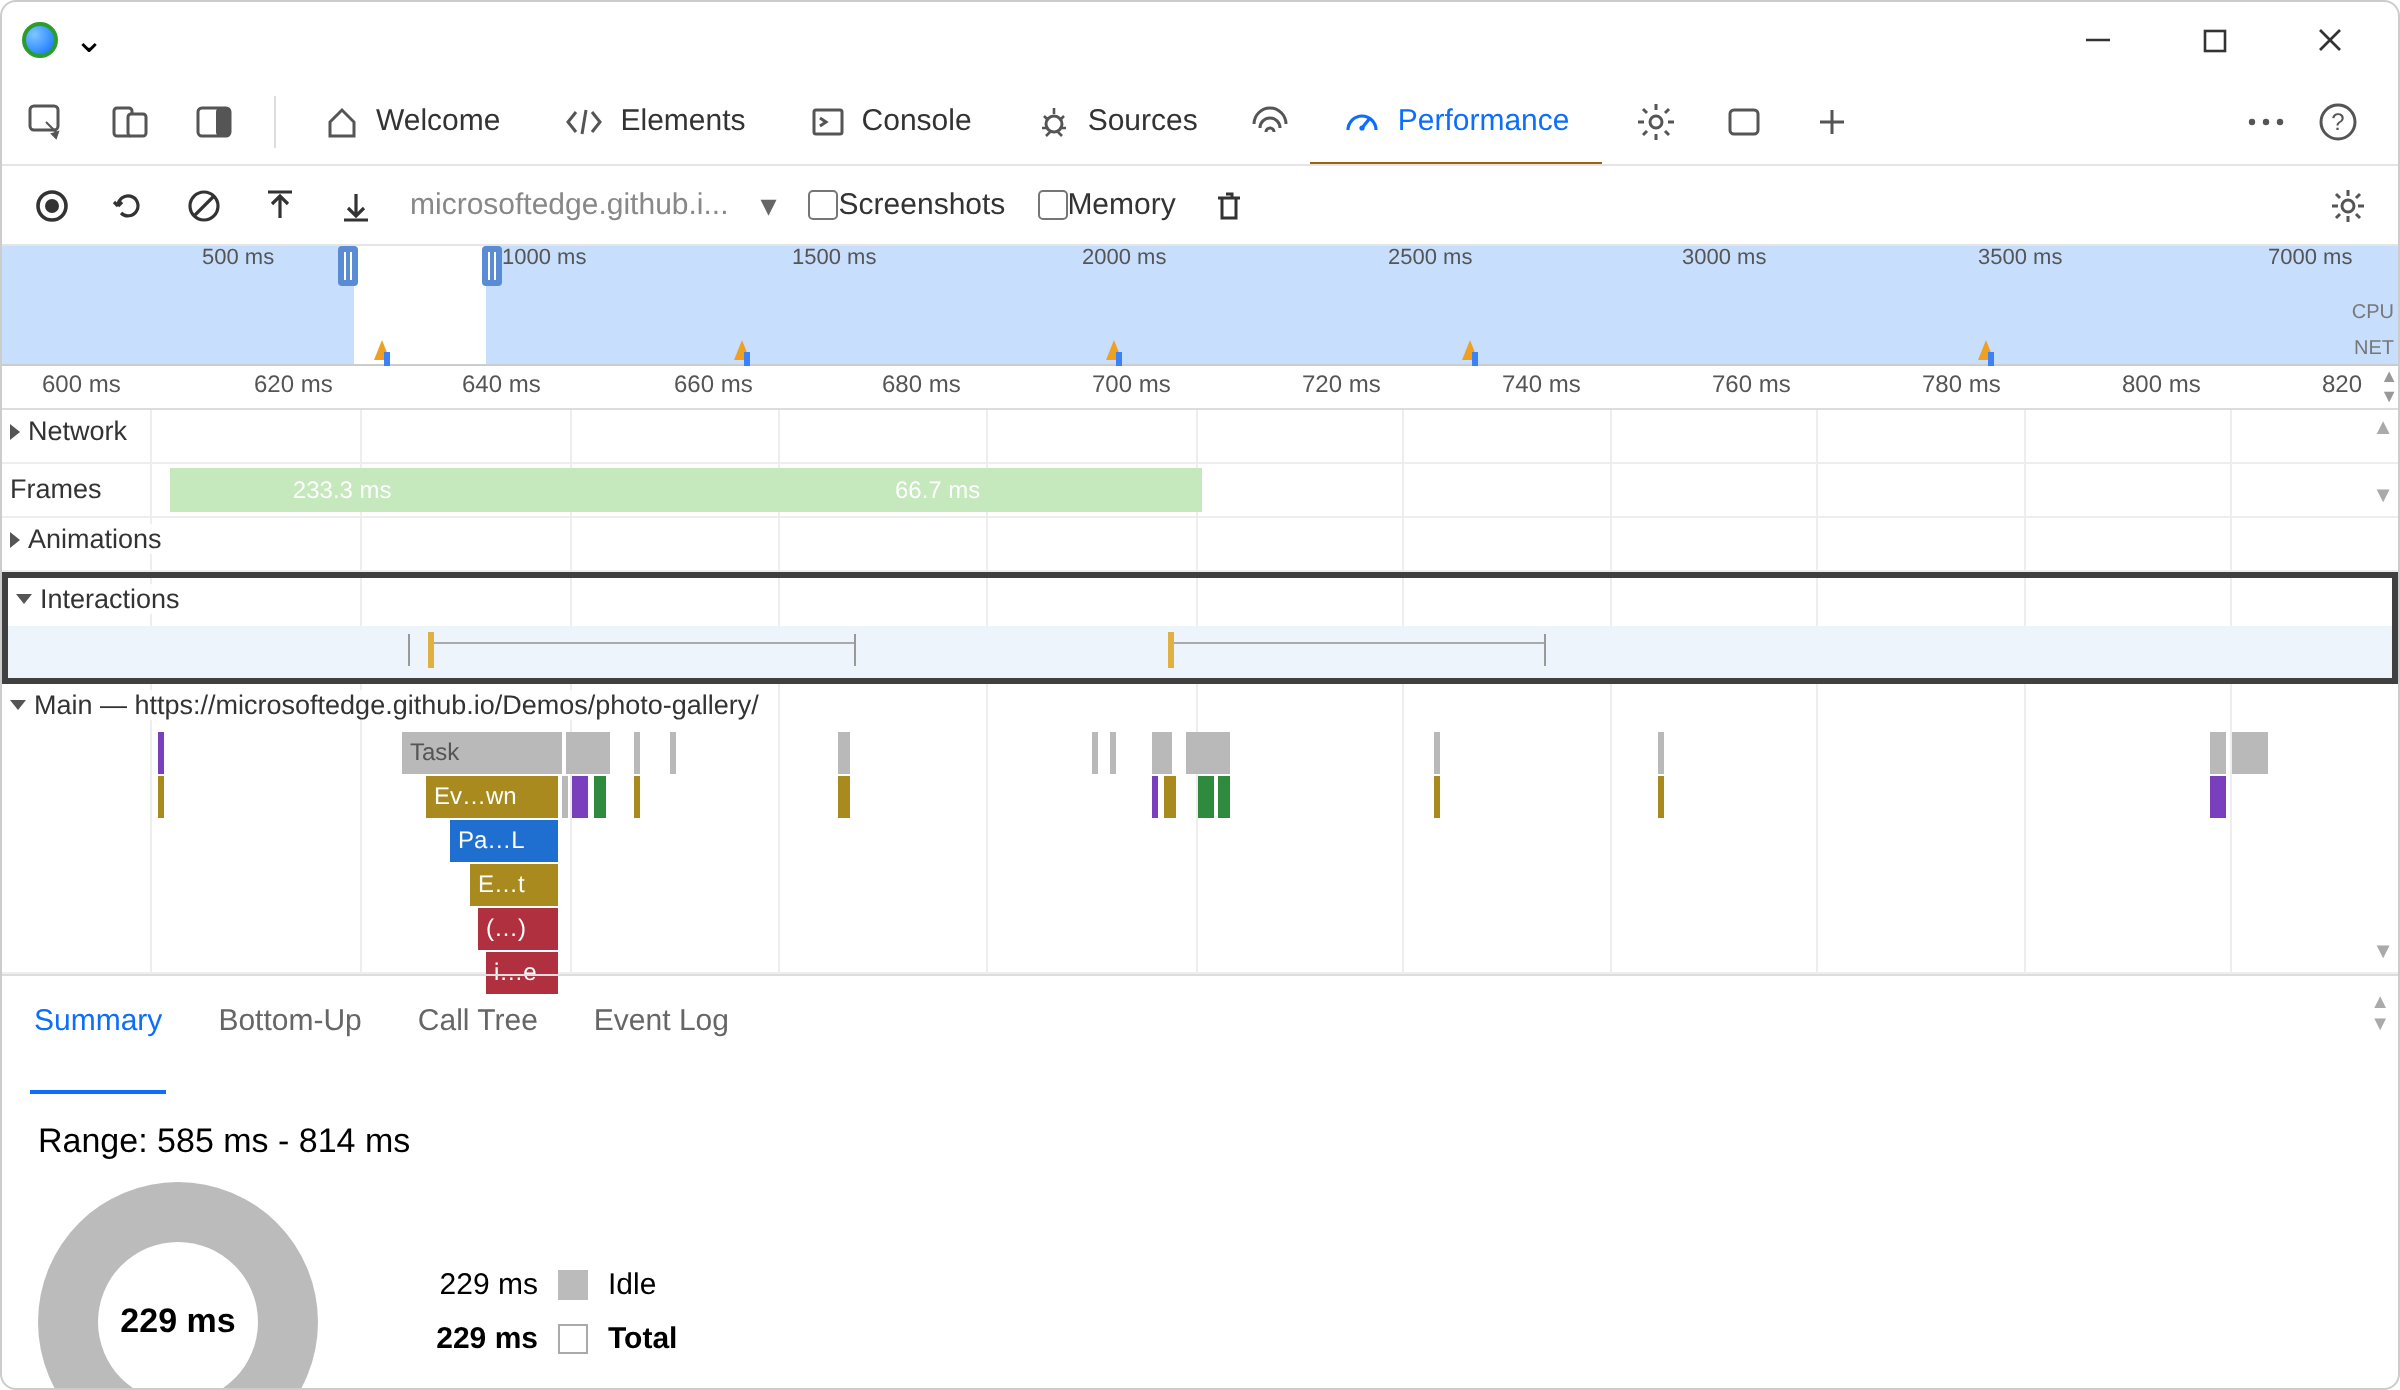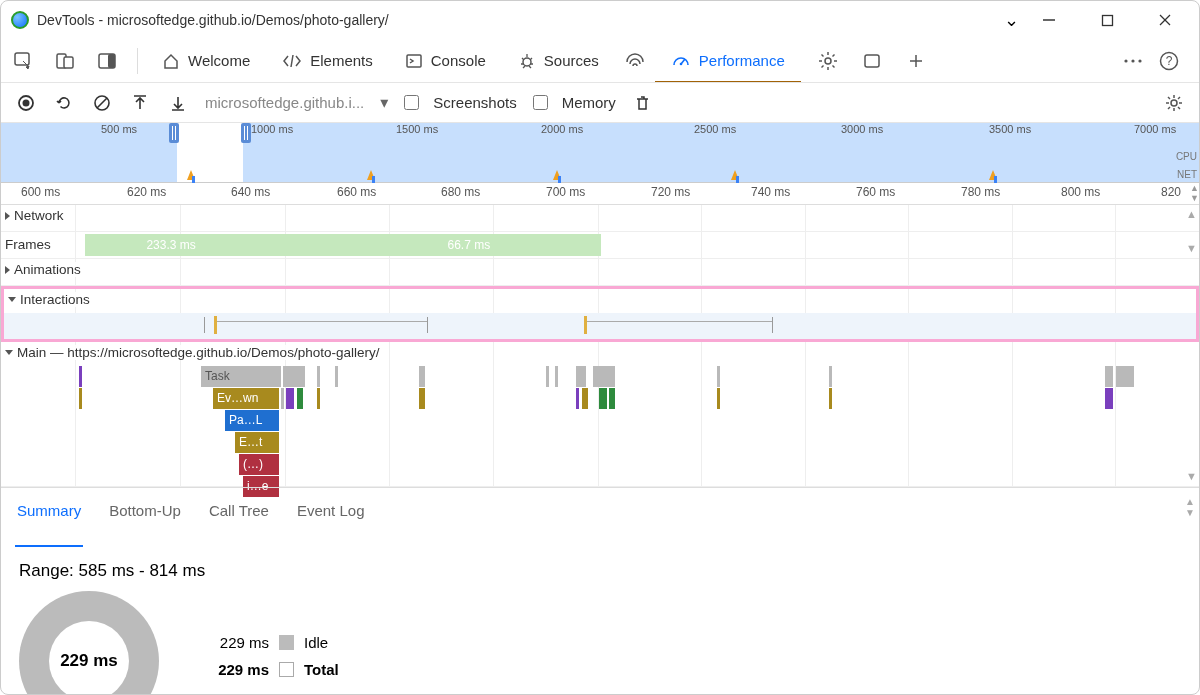--- a/index.html
+++ b/index.html
@@ -22,21 +22,21 @@
   .tab .ticon { display: inline-flex; }
   .post-icons { display: flex; align-items: center; gap: 10px; margin-left: 10px; }
   .post-icons .ic { width: 34px; height: 34px; display:flex; align-items:center; justify-content:center; }
   .right-icons { margin-left: auto; display: flex; align-items: center; gap: 16px; padding-right: 14px; }
   
   
   .toolbar { height: 40px; display: flex; align-items: center; gap: 16px; padding: 0 14px; border-bottom: 1px solid #e5e5e5; }
   .toolbar .tb-ic { width: 22px; height: 22px; display:flex; align-items:center; justify-content:center; color:#444; }
   .toolbar .url { color: #888; font-size: 15px; }
   .toolbar .drop { color:#666; }
-  .toolbar label { display:flex; align-items:center; gap:14px; font-size:15px; color:#333; }
+  .toolbar label { display:flex; align-items:center; gap:0; font-size:15px; color:#333; }
   .toolbar input[type=checkbox]{ width:15px; height:15px; }
   .toolbar .right { margin-left:auto; }
   
   
   .overview { position: relative; height: 60px; background: #c7dffd; border-bottom: 1px solid #ccc; }
   .overview .ruler { position:absolute; top:0; left:0; right:0; height:16px; font-size:11px; color:#555; }
   .overview .rlabel { position:absolute; top:0; }
   .ov-side { position:absolute; right:2px; font-size:10px; color:#777; }
   .handle { position:absolute; top:0; width:10px; height:20px; background:#5a8cd6; border-radius:2px; }
   .handle::after{content:"";position:absolute;left:3px;top:3px;width:1px;height:14px;background:#fff;box-shadow:3px 0 0 #fff;}
@@ -53,21 +53,21 @@
   .tracks { position:relative; background:#fff; }
   .grid-lines{position:absolute;top:0;bottom:0;left:0;right:0;pointer-events:none;}
   .gl{position:absolute;top:0;bottom:0;width:1px;background:#eee;}
   .track { position:relative; min-height:27px; border-bottom:1px solid #eee; }
   .track-head{ position:absolute; left:0; top:3px; display:flex; align-items:center; gap:4px; font-size:13.5px; color:#333; z-index:2; background:rgba(255,255,255,0.85); padding:0 4px;}
   .caret{ display:inline-block; width:0;height:0;border-left:5px solid #555;border-top:4px solid transparent;border-bottom:4px solid transparent;}
   .caret.down{ border-left:4px solid transparent;border-right:4px solid transparent;border-top:5px solid #555;border-bottom:none;}
   
   .frames-bar{position:absolute;top:2px;height:22px;background:#c5e8bd;color:#fff;font-size:12px;text-align:center;line-height:22px;}
   
-  .interactions-box{ border:3px solid #f9a8d4; }
+  .interactions-box{ border:3px solid #404040; }
   .int-row{position:relative;height:26px;background:#eef4fb;}
   .int-seg{position:absolute;top:8px;height:1px;background:#aaa;}
   .int-bar{position:absolute;top:3px;width:3px;height:18px;background:#e0b040;}
   .int-cap{position:absolute;top:4px;width:1px;height:16px;background:#999;}
   
   .main-track{ min-height:145px; }
   .flame{position:absolute;height:21px;font-size:12px;color:#fff;line-height:21px;overflow:hidden;white-space:nowrap;padding:0 4px;}
   .gray{background:#b9b9b9;color:#555;}
   .olive{background:#a88a1e;}
   .blue{background:#1f6fd0;}
@@ -97,21 +97,20 @@
   .legend .sw.empty{background:#fff;border:1px solid #aaa;}
   .legend .bold{font-weight:700;}
   
   svg{display:block;}
 </style>
 </head>
 <body>
 
 <div class="titlebar">
   <span class="app-icon"></span>
-  <span class="title">DevTools - microsoftedge.github.io/Demos/photo-gallery/</span>
   <span class="chev">⌄</span>
   <div class="winbtns">
     <span class="winbtn">
         <svg width="14" height="14">
           <line x1="1" y1="7" x2="13" y2="7" stroke="#333" stroke-width="1.3"></line>
         </svg>
       </span>
     <span class="winbtn">
         <svg width="13" height="13">
           <rect x="1.5" y="1.5" width="10" height="10" fill="none" stroke="#333" stroke-width="1.3"></rect>

